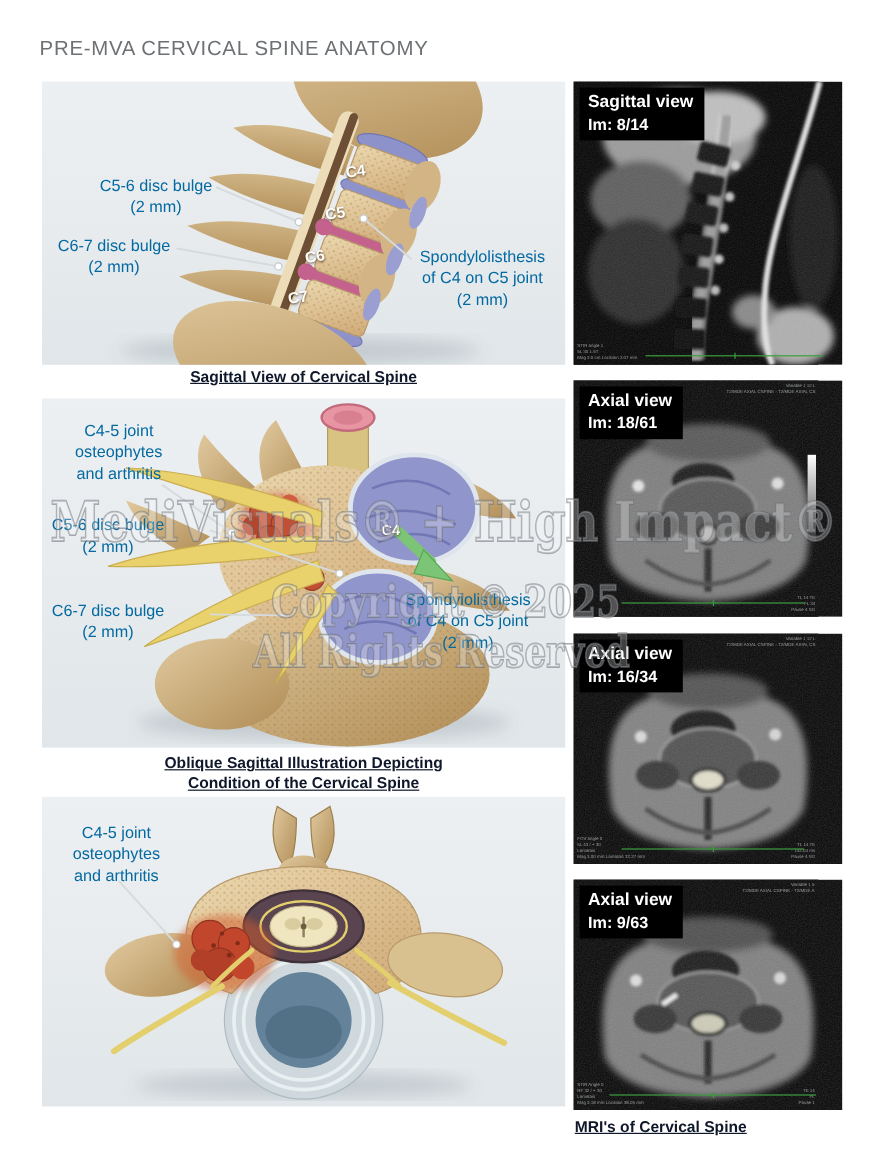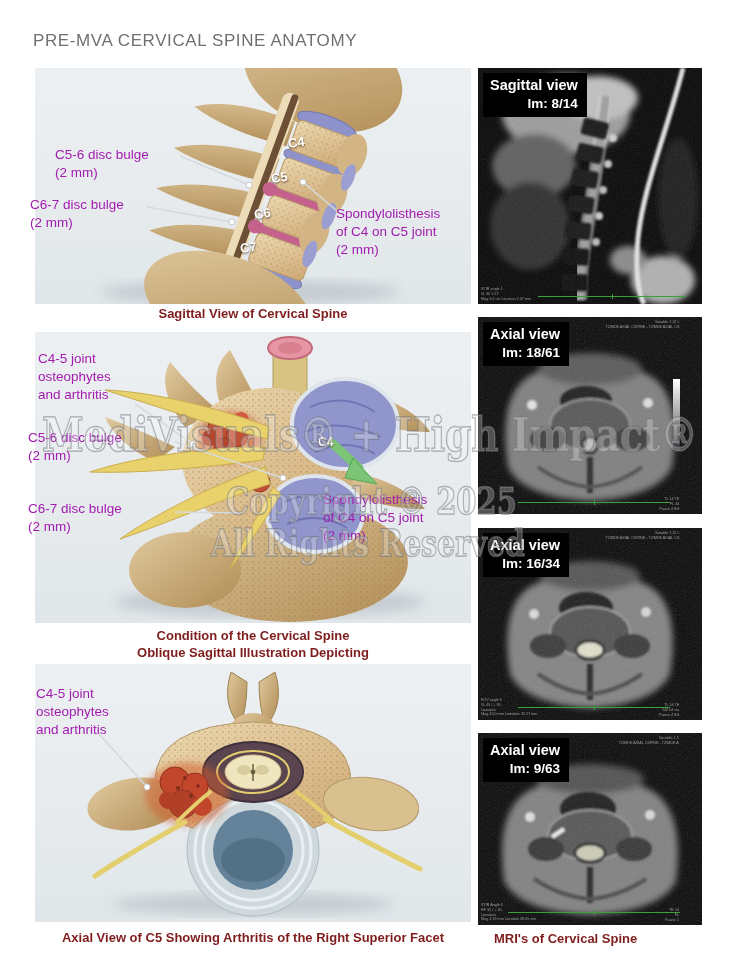--- a/index.html
+++ b/index.html
@@ -3,33 +3,33 @@
 <meta charset="utf-8">
 <style>
   html,body{margin:0;padding:0;background:#fff;}
   .canvas{position:relative;width:737px;height:975px;background:#fff;overflow:hidden;
           font-family:"Liberation Sans",sans-serif;}
   .title{position:absolute;left:33px;top:31px;font-size:17px;letter-spacing:.6px;
          color:#6e7174;font-weight:400;}
   .panel{position:absolute;left:35px;width:436px;
          background:linear-gradient(180deg,#edf0f2 0%,#e7ebee 55%,#e0e6e9 100%);}
   .panel svg.art{position:absolute;left:0;top:0;}
-  .caption{position:absolute;color:#7f1d1d;font-weight:bold;font-size:13px;line-height:17px;}
+  .caption{position:absolute;color:#0f172a;font-weight:bold;font-size:13px;line-height:17px;text-decoration:underline;}
   .cap-center{left:35px;width:436px;text-align:center;}
-  .ann-label{position:absolute;color:#a21caf;font-size:13.5px;line-height:18px;text-align:left;z-index:6;}
+  .ann-label{position:absolute;color:#0369a1;font-size:13.5px;line-height:18px;text-align:center;z-index:6;}
   .vlabel{position:absolute;color:#fff;font-weight:bold;font-size:13px;z-index:6;
           text-shadow:0 1px 2px rgba(70,45,20,.85);transform:rotate(-8deg);}
   .lead{stroke:#d5dadd;stroke-width:1.6;fill:none;}
   .dot{fill:#ffffff;stroke:#c3c9cd;stroke-width:1;}
   .mri{position:absolute;left:478px;width:204px;background:#070707;}
   .mri svg{position:absolute;left:0;top:0;}
   .mri-label{position:absolute;left:5px;top:5px;background:#000;color:#fff;
              padding:3px 9px 5px 7px;z-index:4;}
   .mri-label .v{font-size:14.5px;font-weight:bold;line-height:19px;}
-  .mri-label .i{font-size:13.5px;font-weight:bold;line-height:17px;text-align:right;}
+  .mri-label .i{font-size:13.5px;font-weight:bold;line-height:17px;}
   .tech{position:absolute;color:#b9bdbd;font-size:6px;line-height:1.3;white-space:pre-line;
         opacity:.8;z-index:4;}
   .tech.tr{right:3px;top:3px;text-align:right;transform:scale(.62);transform-origin:top right;}
   .tech.bl{left:3px;bottom:3px;transform:scale(.62);transform-origin:bottom left;}
   .tech.br{right:3px;bottom:3px;text-align:right;transform:scale(.62);transform-origin:bottom right;}
   .scaleline{position:absolute;height:1px;background:#3aa03e;z-index:4;}
   .scaleline i{position:absolute;left:50%;top:-2px;width:1px;height:5px;background:#3aa03e;}
   .gradbar{position:absolute;right:2px;top:62px;width:7px;height:72px;z-index:4;
            background:linear-gradient(180deg,#ffffff,#9a9a9a 55%,#2e2e2e);}
   .watermark{position:absolute;left:0;top:0;z-index:40;pointer-events:none;}
@@ -215,22 +215,22 @@
     <div>C6-7 disc bulge</div>
       <div>(2 mm)</div>
   </div>
   <div class="ann-label" style="left:323px;top:491px;width:134px;">
     <div>Spondylolisthesis</div>
       <div>of C4 on C5 joint</div>
       <div>(2 mm)</div>
   </div>
   <span class="vlabel" style="left:318px;top:435px;font-size:12px;transform:none;">C4</span>
   <div class="caption cap-center" style="top:627px;">
-    <div>Condition of the Cervical Spine</div>
-      <div>Oblique Sagittal Illustration Depicting</div>
+    <div>Oblique Sagittal Illustration Depicting</div>
+      <div>Condition of the Cervical Spine</div>
   </div>
 
   <div class="panel" style="top:664px;height:258px;">
     <svg class="art" width="436" height="258" viewBox="0 0 436 258">
       <ellipse cx="218" cy="240" rx="140" ry="11" fill="rgba(100,110,125,.22)" filter="url(#sb6)"></ellipse>
       <g>
         <path d="M196,8 Q186,40 205,62 Q212,45 212,18 Z" fill="url(#gBone2)" stroke="#9c8050"></path>
         <path d="M240,8 Q250,40 231,62 Q224,45 224,18 Z" fill="url(#gBone2)" stroke="#9c8050"></path>
         <ellipse cx="218" cy="64" rx="22" ry="15" fill="url(#gBone2)"></ellipse>
       </g>
@@ -276,21 +276,20 @@
         <path class="lead" d="M64,70 L112,123"></path>
           <circle class="dot" cx="112" cy="123" r="3"></circle>
       </g>
     </svg>
   </div>
   <div class="ann-label" style="left:36px;top:685px;width:122px;">
     <div>C4-5 joint</div>
       <div>osteophytes</div>
       <div>and arthritis</div>
   </div>
-  <div class="caption cap-center" style="top:929px;">Axial View of C5 Showing Arthritis of the Right Superior Facet</div>
 
   <div class="mri" style="top:68px;height:236px;">
     <svg width="224" height="236" viewBox="0 0 224 236">
       <rect width="224" height="236" fill="#060606"></rect>
       <g filter="url(#sb3)">
         <ellipse cx="88" cy="46" rx="64" ry="40" fill="#9c9c9c"></ellipse>
         <ellipse cx="120" cy="30" rx="40" ry="22" fill="#c0c0c0"></ellipse>
         <ellipse cx="56" cy="98" rx="42" ry="32" fill="#5e5e5e"></ellipse>
         <ellipse cx="52" cy="158" rx="40" ry="44" fill="#2e2e2e"></ellipse>
         <ellipse cx="185" cy="212" rx="32" ry="24" fill="#b0b0b0"></ellipse>
@@ -433,21 +432,21 @@
 Lamatais
 Mag 3.18 mm Location 38.05 mm</div>
     <div class="tech br">TE 14
 FL
 Pause 1</div>
     <div class="scaleline" style="bottom:12px;left:30px;width:172px;">
         <i></i>
       </div>
   </div>
 
-  <div class="caption" style="left:494px;top:930px;">MRI's of Cervical Spine</div>
+  <div class="caption" style="left:479px;top:930px;">MRI's of Cervical Spine</div>
 
   <svg class="watermark" width="737" height="975" viewBox="0 0 737 975">
     <text class="wm" x="42" y="451" font-size="46" textLength="656" lengthAdjust="spacingAndGlyphs">MediVisuals® + High Impact®</text>
     <text class="wm" x="226" y="514" font-size="37" textLength="291" lengthAdjust="spacingAndGlyphs">Copyright © 2025</text>
     <text class="wm" x="211" y="556" font-size="37" textLength="314" lengthAdjust="spacingAndGlyphs">All Rights Reserved</text>
   </svg>
 
 </div>
 
 </body></html>

